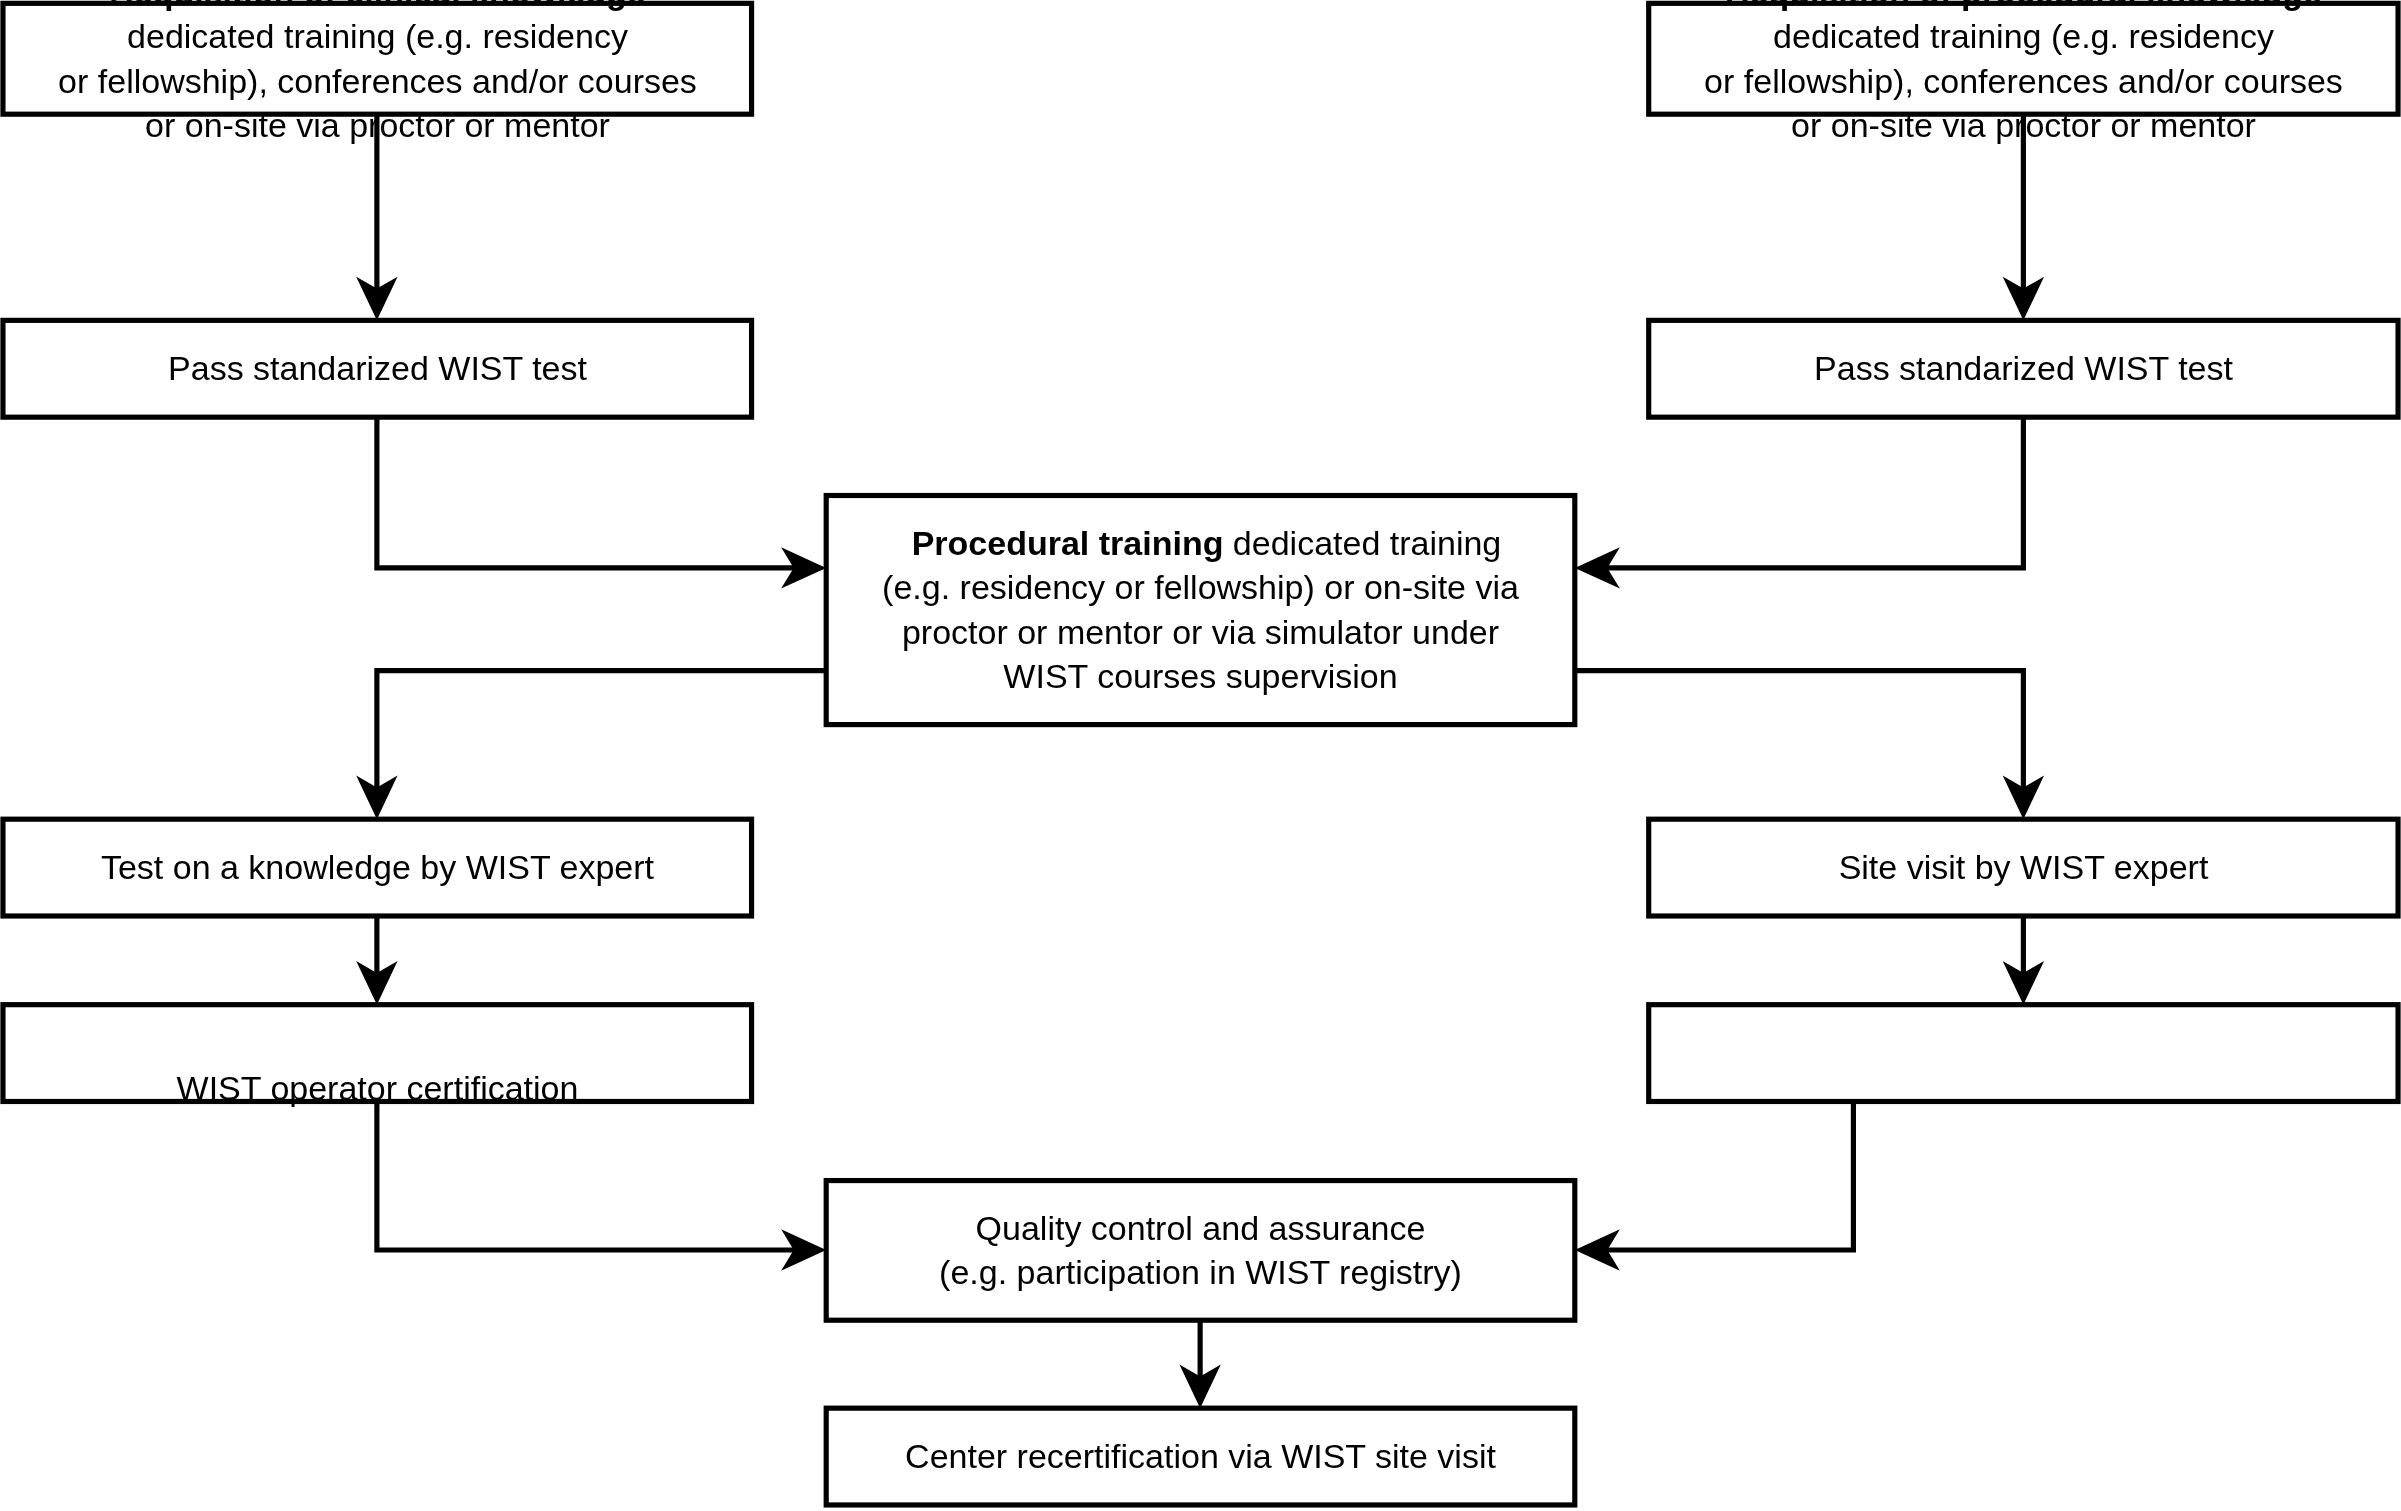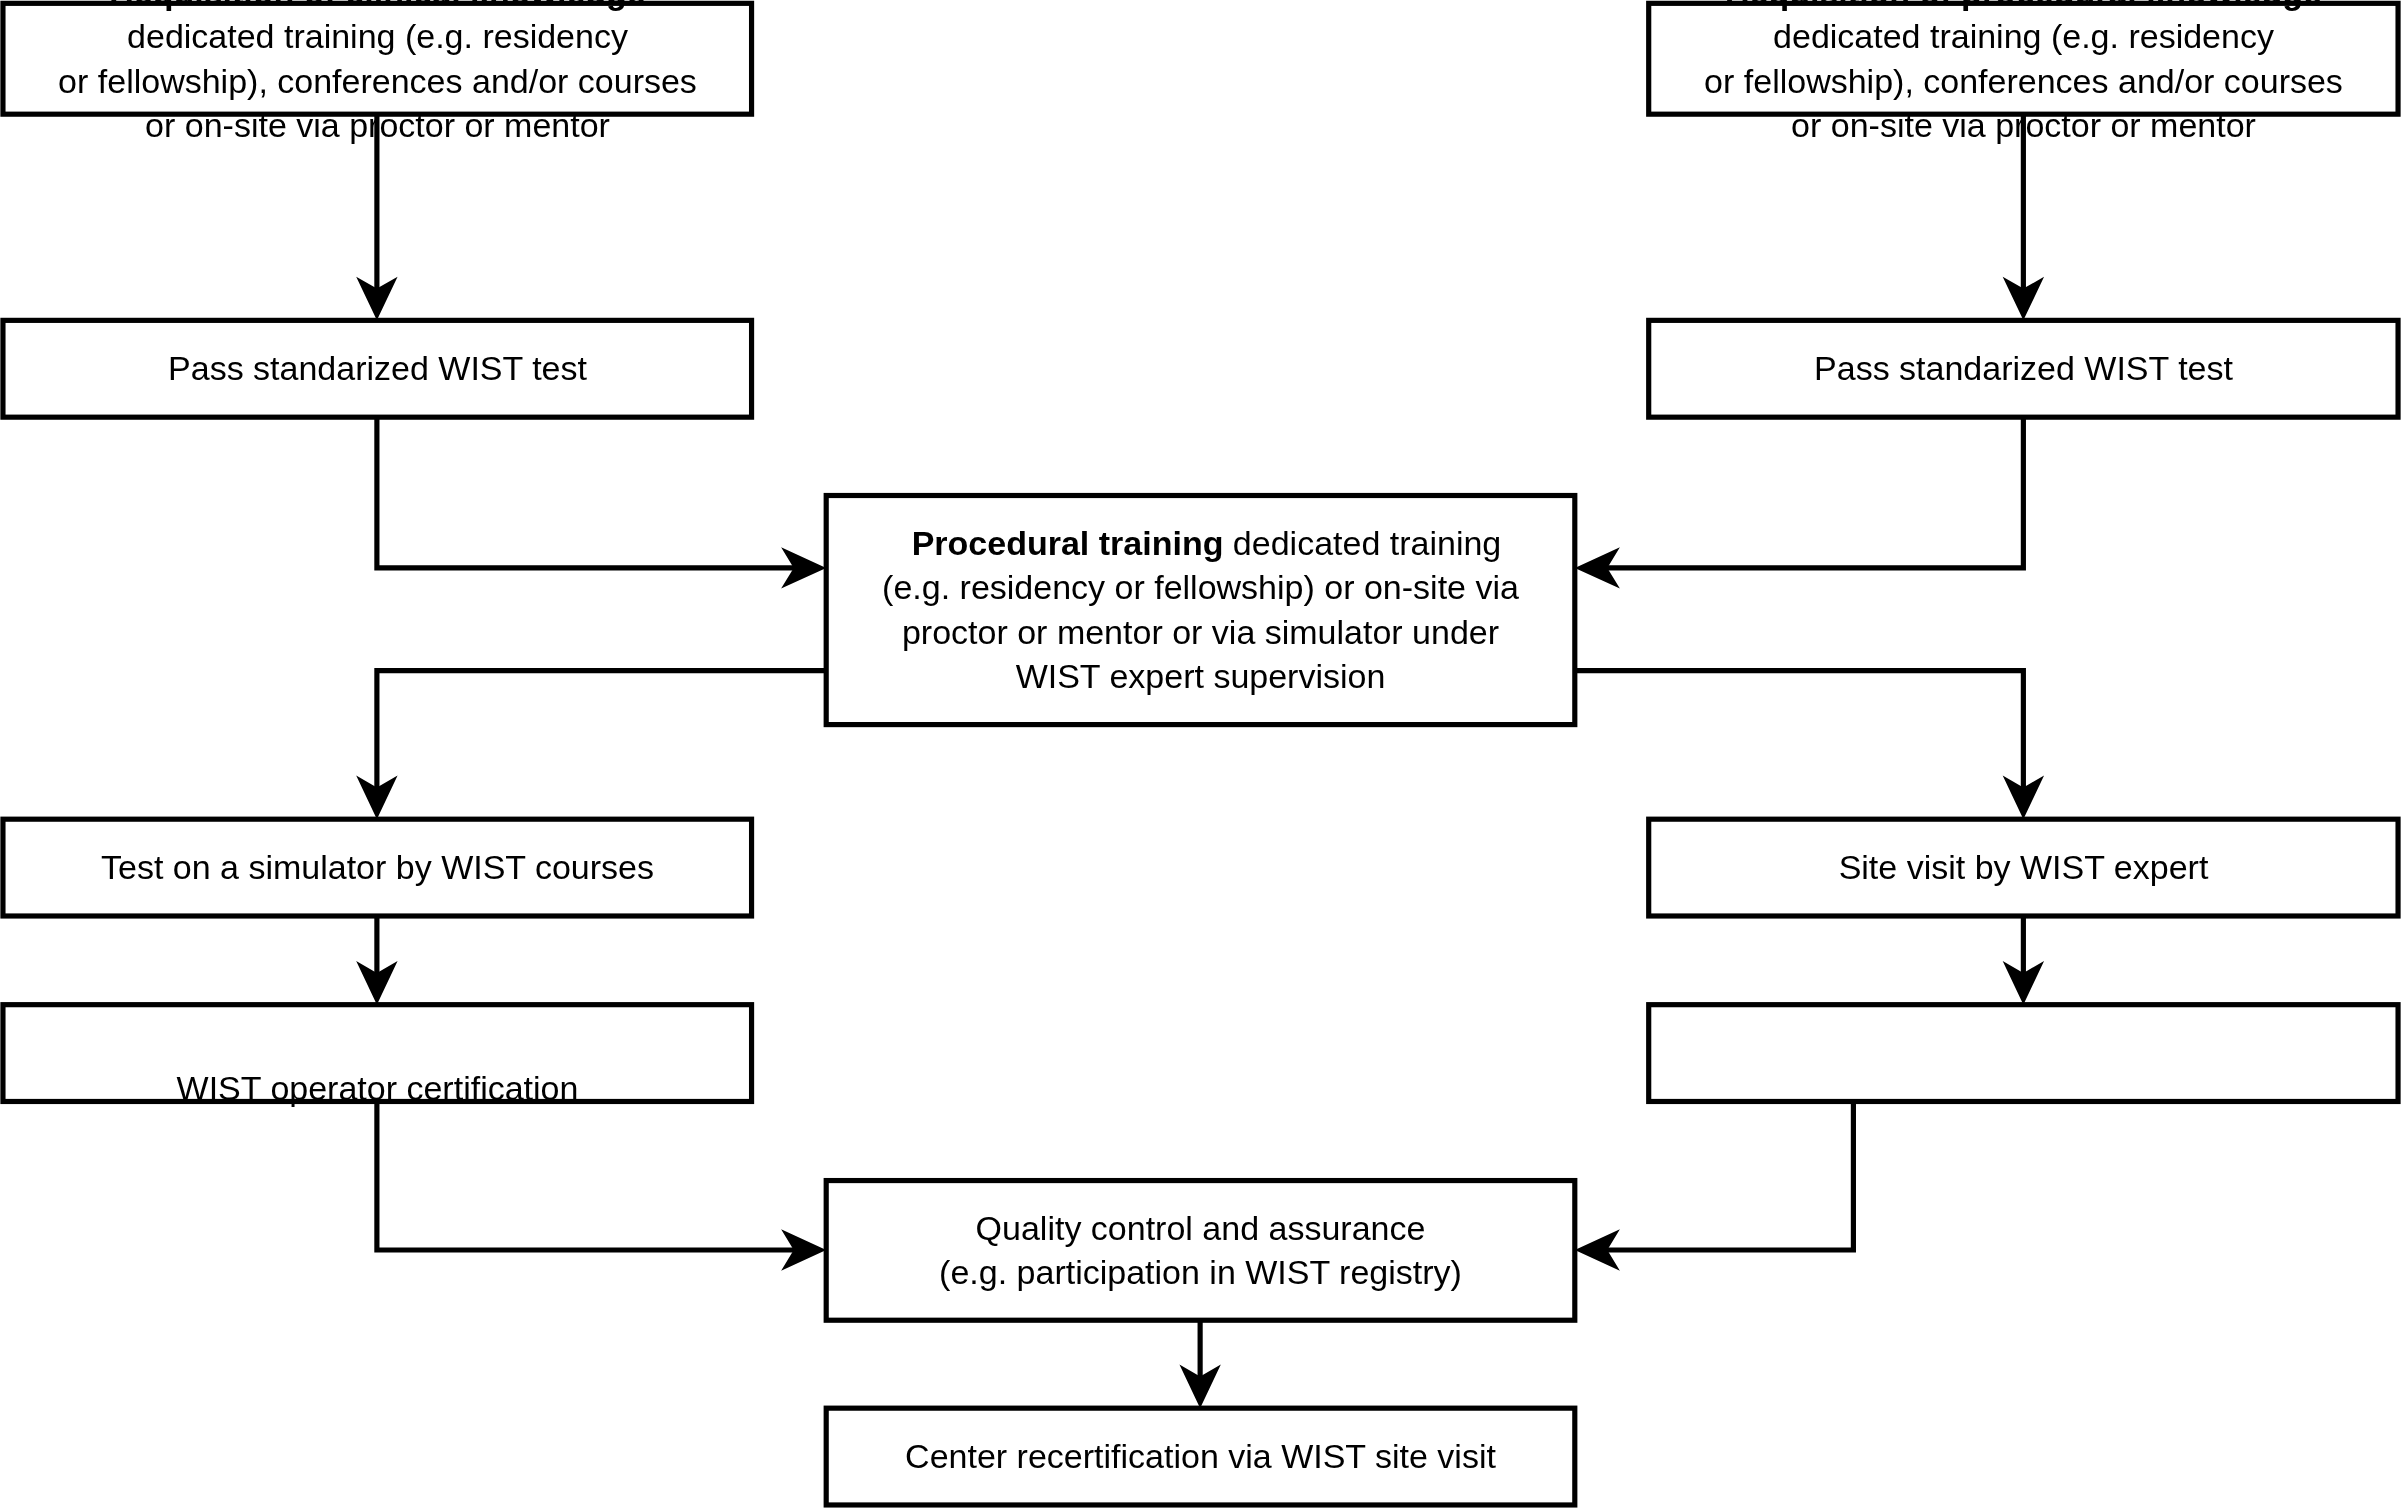--- a/index.html
+++ b/index.html
@@ -141,25 +141,25 @@
   </div>
 
   <div class="node-text" style="left:1649px; top:320px; width:749px; height:97px;">
     <span class="ln">Pass standarized WIST test</span>
   </div>
 
   <div class="node-text" style="left:826px; top:495px; width:749px; height:229px;">
     <span class="ln"><span class="inline-lead">Procedural training</span><span> dedicated training</span></span>
     <span class="ln">(e.g. residency or fellowship) or on-site via</span>
     <span class="ln">proctor or mentor or via simulator under</span>
-    <span class="ln">WIST expert supervision</span>
+    <span class="ln">WIST courses supervision</span>
   </div>
 
   <div class="node-text" style="left:3px; top:819px; width:749px; height:97px;">
-    <span class="ln">Test on a simulator by WIST courses</span>
+    <span class="ln">Test on a knowledge by WIST expert</span>
   </div>
 
   <div class="node-text" style="left:1649px; top:819px; width:749px; height:97px;">
     <span class="ln">Site visit by WIST expert</span>
   </div>
 
   <div class="node-text" style="left:3px; top:1040px; width:749px; height:97px;">
     <span class="ln">WIST operator certification</span>
   </div>
 

